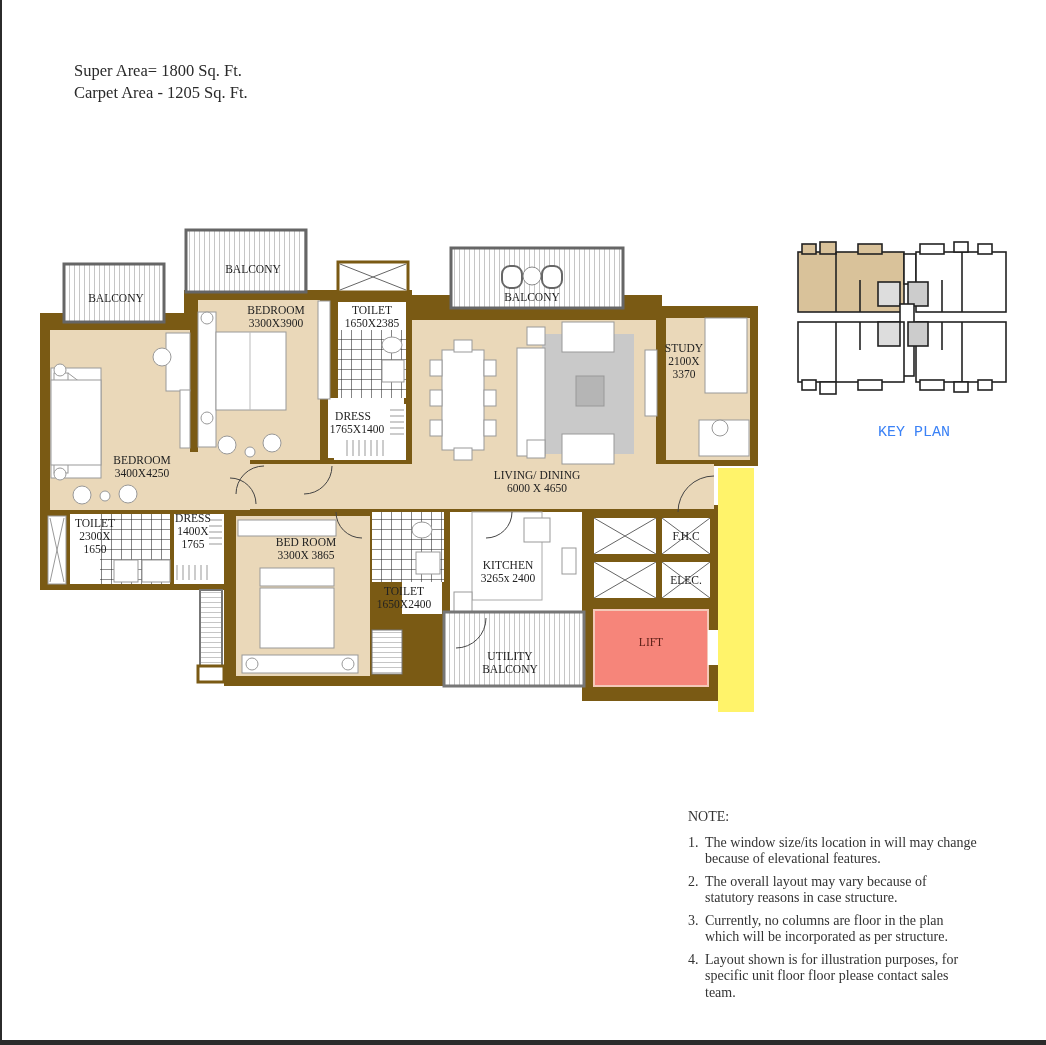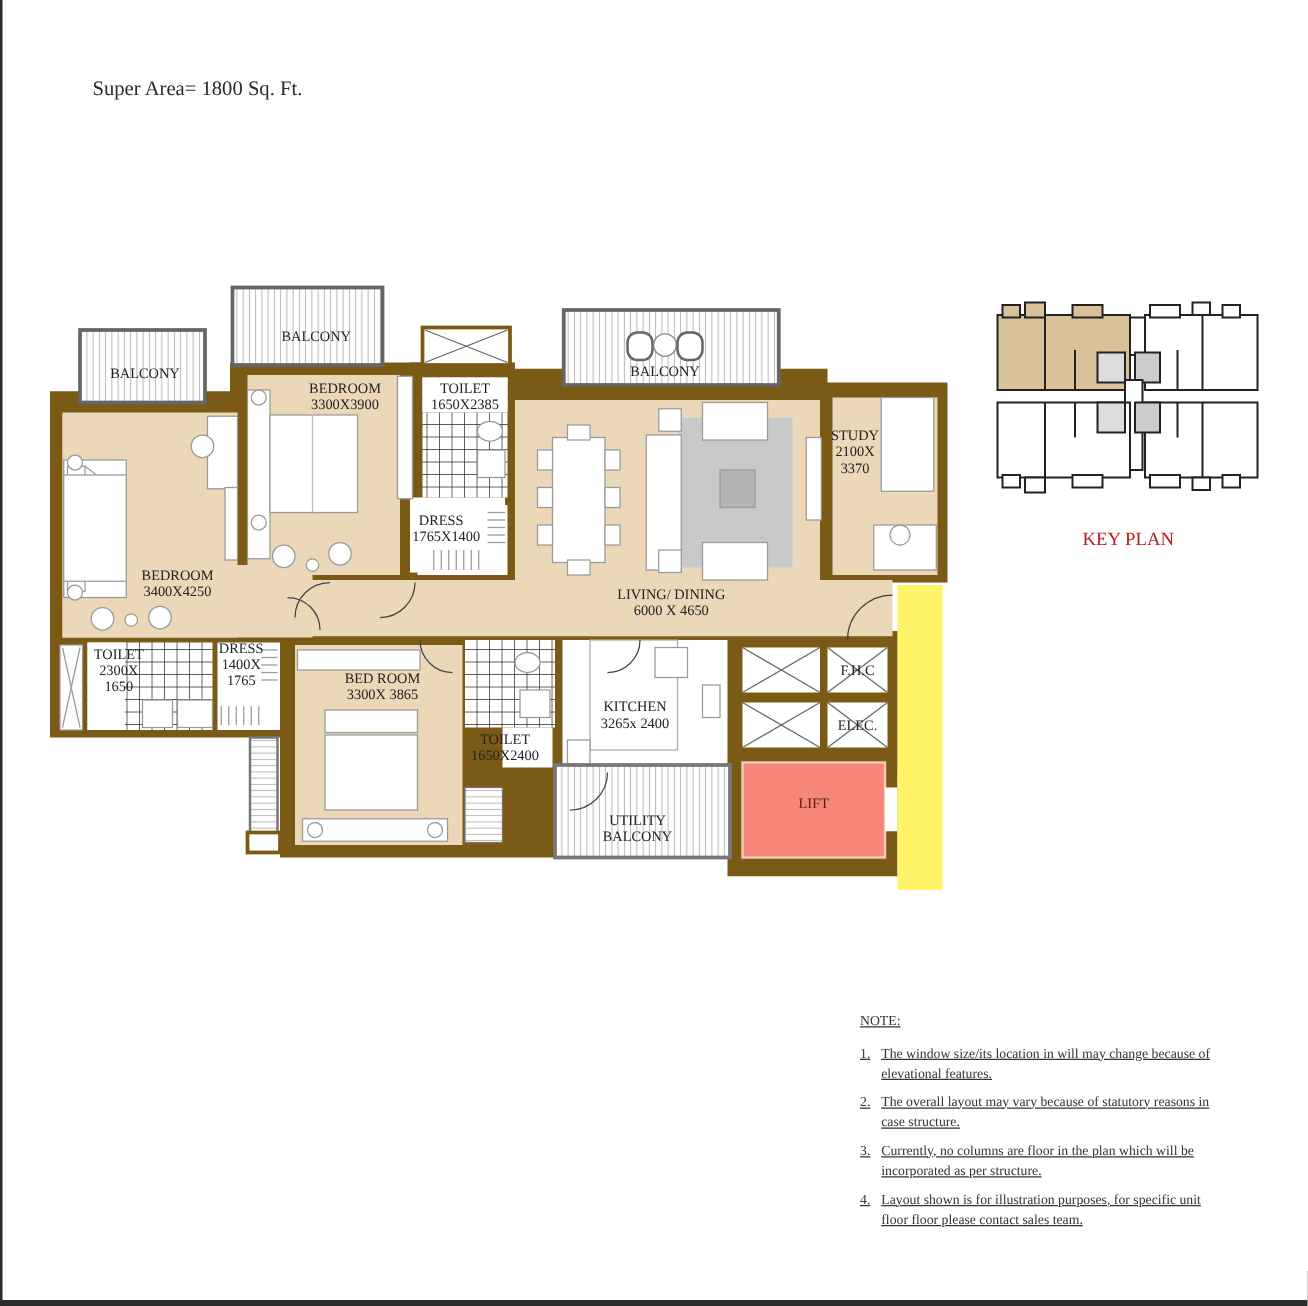--- a/index.html
+++ b/index.html
@@ -2,34 +2,35 @@
 <html><head>
 <meta charset="utf-8">
 <style>
   html, body { margin:0; padding:0; }
   body { width:1046px; height:1045px; background:#2b2b2b; position:relative; overflow:hidden; font-family:"Liberation Serif", "DejaVu Serif", serif; }
   .page { position:absolute; left:2px; top:0; width:1046px; height:1040px; background:#ffffff; }
   .abs { position:absolute; }
   .area-text { left:72px; top:60px; font-size:16.5px; line-height:22px; color:#2a2a2a; }
   .area-text sup { font-size:9px; vertical-align:top; position:relative; top:-1px; }
   svg text { font-family:"Liberation Serif", "DejaVu Serif", serif; }
-  .keylabel { font-family:Liberation Serif, serif; font-size:15px; color:#b91c1c; }
-  .notes { left:686px; top:809px; width:290px; font-size:11px; line-height:16.5px; color:#333;text-decoration:underline; }
+  .keylabel { font-family:Liberation Mono, monospace; font-size:15px; color:#3b82f6;margin-left:12px; }
+  .notes { left:686px; top:809px; width:290px; font-size:14px; line-height:16.5px; color:#333; }
   .notes .ttl { margin-bottom:9px; }
   .notes ol { margin:0; padding:0; list-style:none; }
   .notes li { display:flex; margin-bottom:6px; }
   .notes li .n { width:17px; flex:none; }
 </style>
 </head>
 <body>
 
 <div class="page">
 
   <div class="abs area-text">
     <div>Super Area= 1800 Sq. Ft.</div>
+    <div>Carpet Area - 1205 Sq. Ft.</div>
   </div>
 
   <svg class="abs" style="left:0;top:0" width="1040" height="1040">
     <defs>
       <pattern id="vstripe" width="5" height="10" patternUnits="userSpaceOnUse">
         <rect width="5" height="10" fill="#fff"></rect>
         <line x1="2.5" y1="0" x2="2.5" y2="10" stroke="#b8b8b8" stroke-width="0.8"></line>
       </pattern>
       <pattern id="hstripe" width="10" height="5" patternUnits="userSpaceOnUse">
         <rect width="10" height="5" fill="#fff"></rect>

